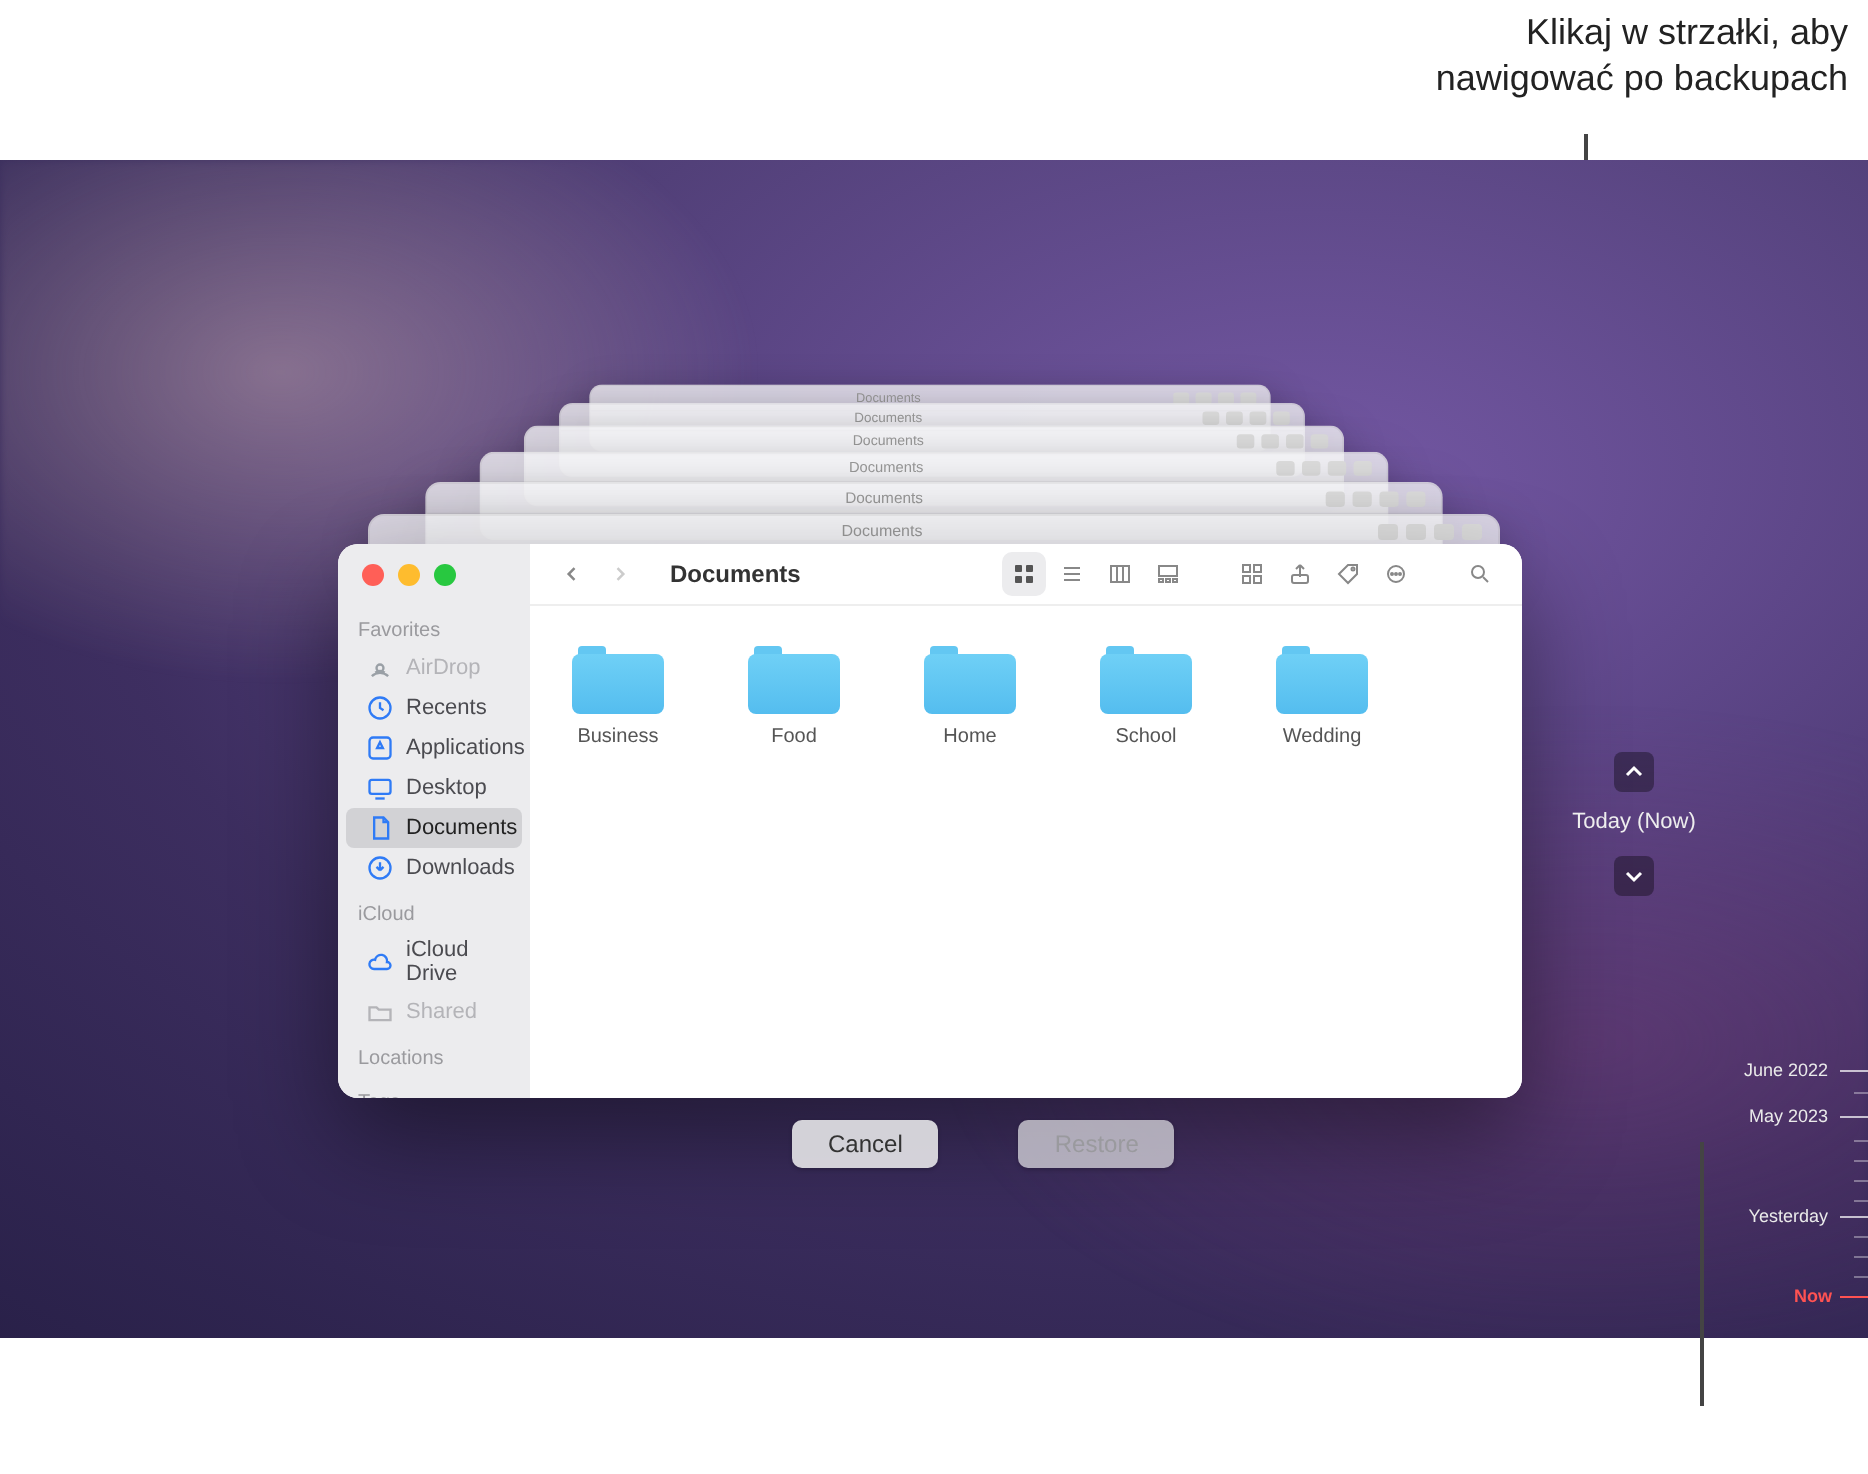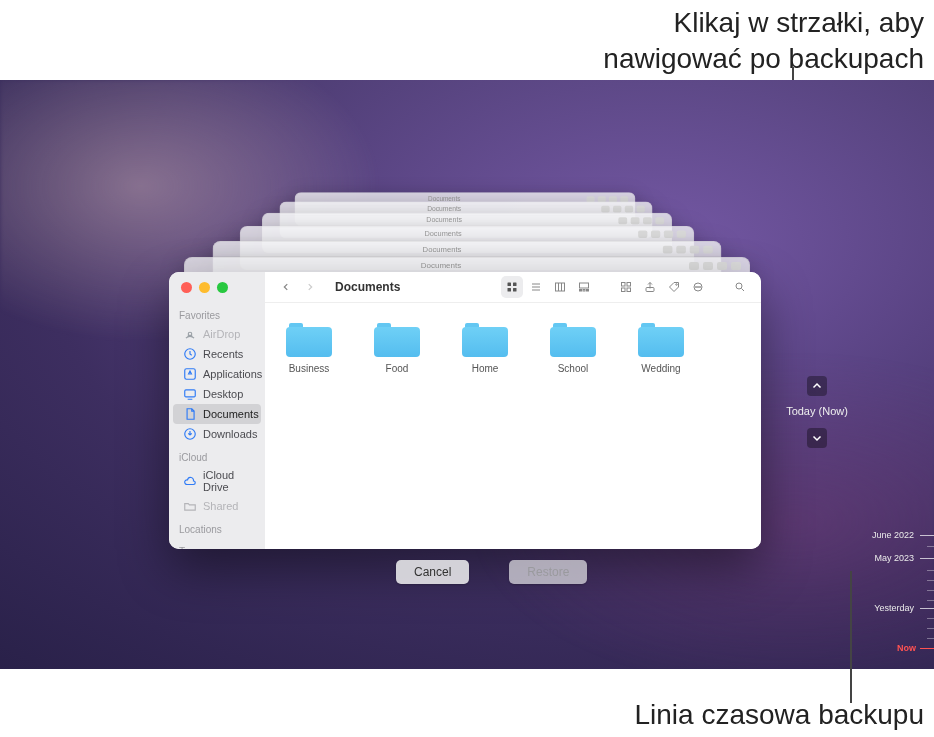--- a/index.html
+++ b/index.html
@@ -8,21 +8,21 @@
     font-family: -apple-system, "Helvetica Neue", Arial, sans-serif;
     background: #fff;
     position: relative;
     overflow: hidden;
     color: #222;
   }
 
   
   .callout {
     position: absolute;
-    font-size: 28px;
+    font-size: 18px;
     line-height: 1.3;
     color: #222;
     text-align: right;
   }
   .callout .leader {
     position: absolute;
     background: #444;
   }
 
   
@@ -558,15 +558,14 @@
     <div class="tl-tick small" style="top:100px;"></div>
     <div class="tl-tick small" style="top:110px;"></div>
     <div class="tl-tick small" style="top:120px;"></div>
     <div class="tl-tick big" style="top:130px; background:#ff5252;"></div>
     <div class="tl-now" style="top:130px;">Now</div>
   </div>
 
 </div>
 
 <div class="callout" style="right:10px; bottom:4px; width:400px;">
-  <span>Linia czasowa backupu</span>
   <div class="leader" style="right:72px; bottom:30px; width:2px; height:132px;"></div>
 </div>
 
 </body></html>

